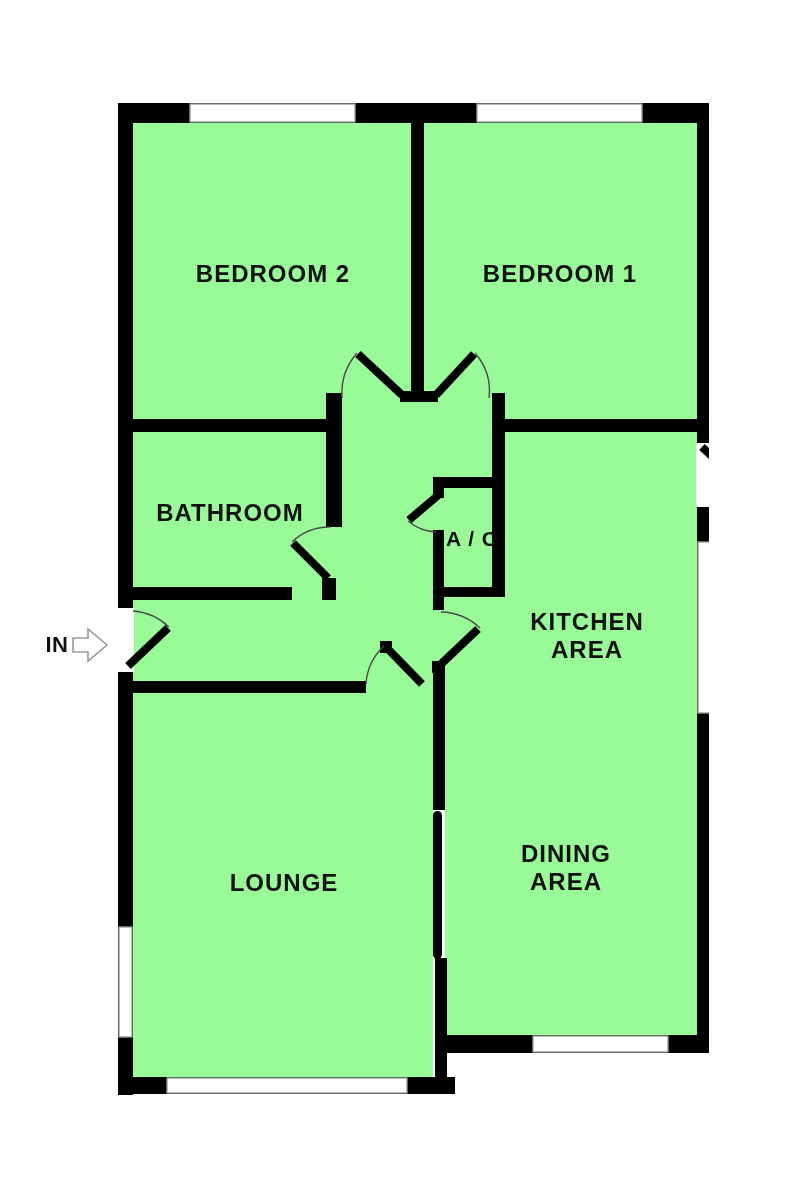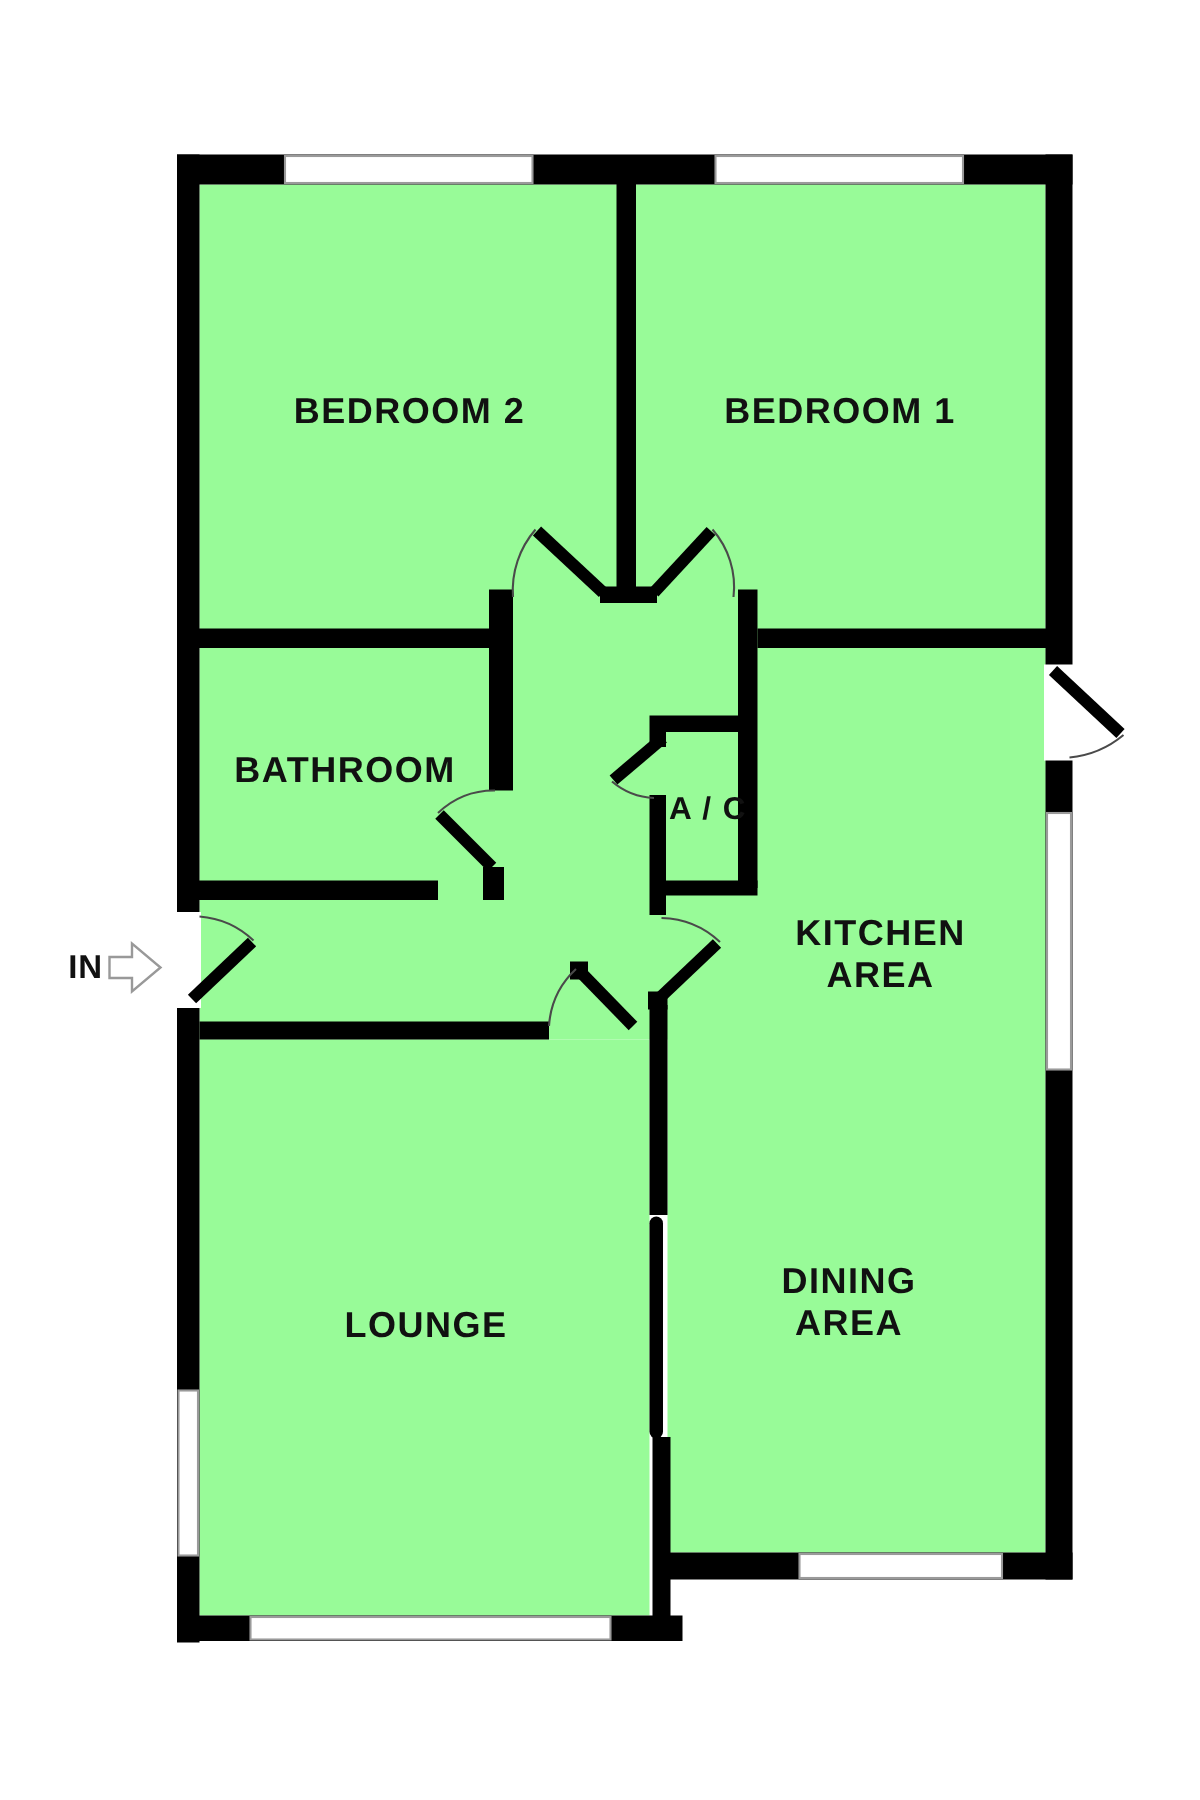--- a/index.html
+++ b/index.html
@@ -1,16 +1,16 @@
 <!DOCTYPE html>
 <html><head>
 <meta charset="utf-8">
 <style>
   html,body{margin:0;padding:0;background:#ffffff;}
-  #canvas{position:relative;width:800px;height:1200px;background:#ffffff;overflow:hidden;
+  #canvas{position:relative;width:709px;height:1200px;background:#ffffff;overflow:hidden;
           font-family:"Liberation Sans", sans-serif;border-radius:12px;}
   svg{position:absolute;left:0;top:0;}
   text{font-family:"Liberation Sans","DejaVu Sans",sans-serif;font-weight:bold;}
   .room-label{font-size:24px;letter-spacing:1px;}
   .small-label{font-size:21px;letter-spacing:1px;}
   .in-label{font-size:22px;letter-spacing:0.5px;}
 </style>
 </head>
 <body>
 

